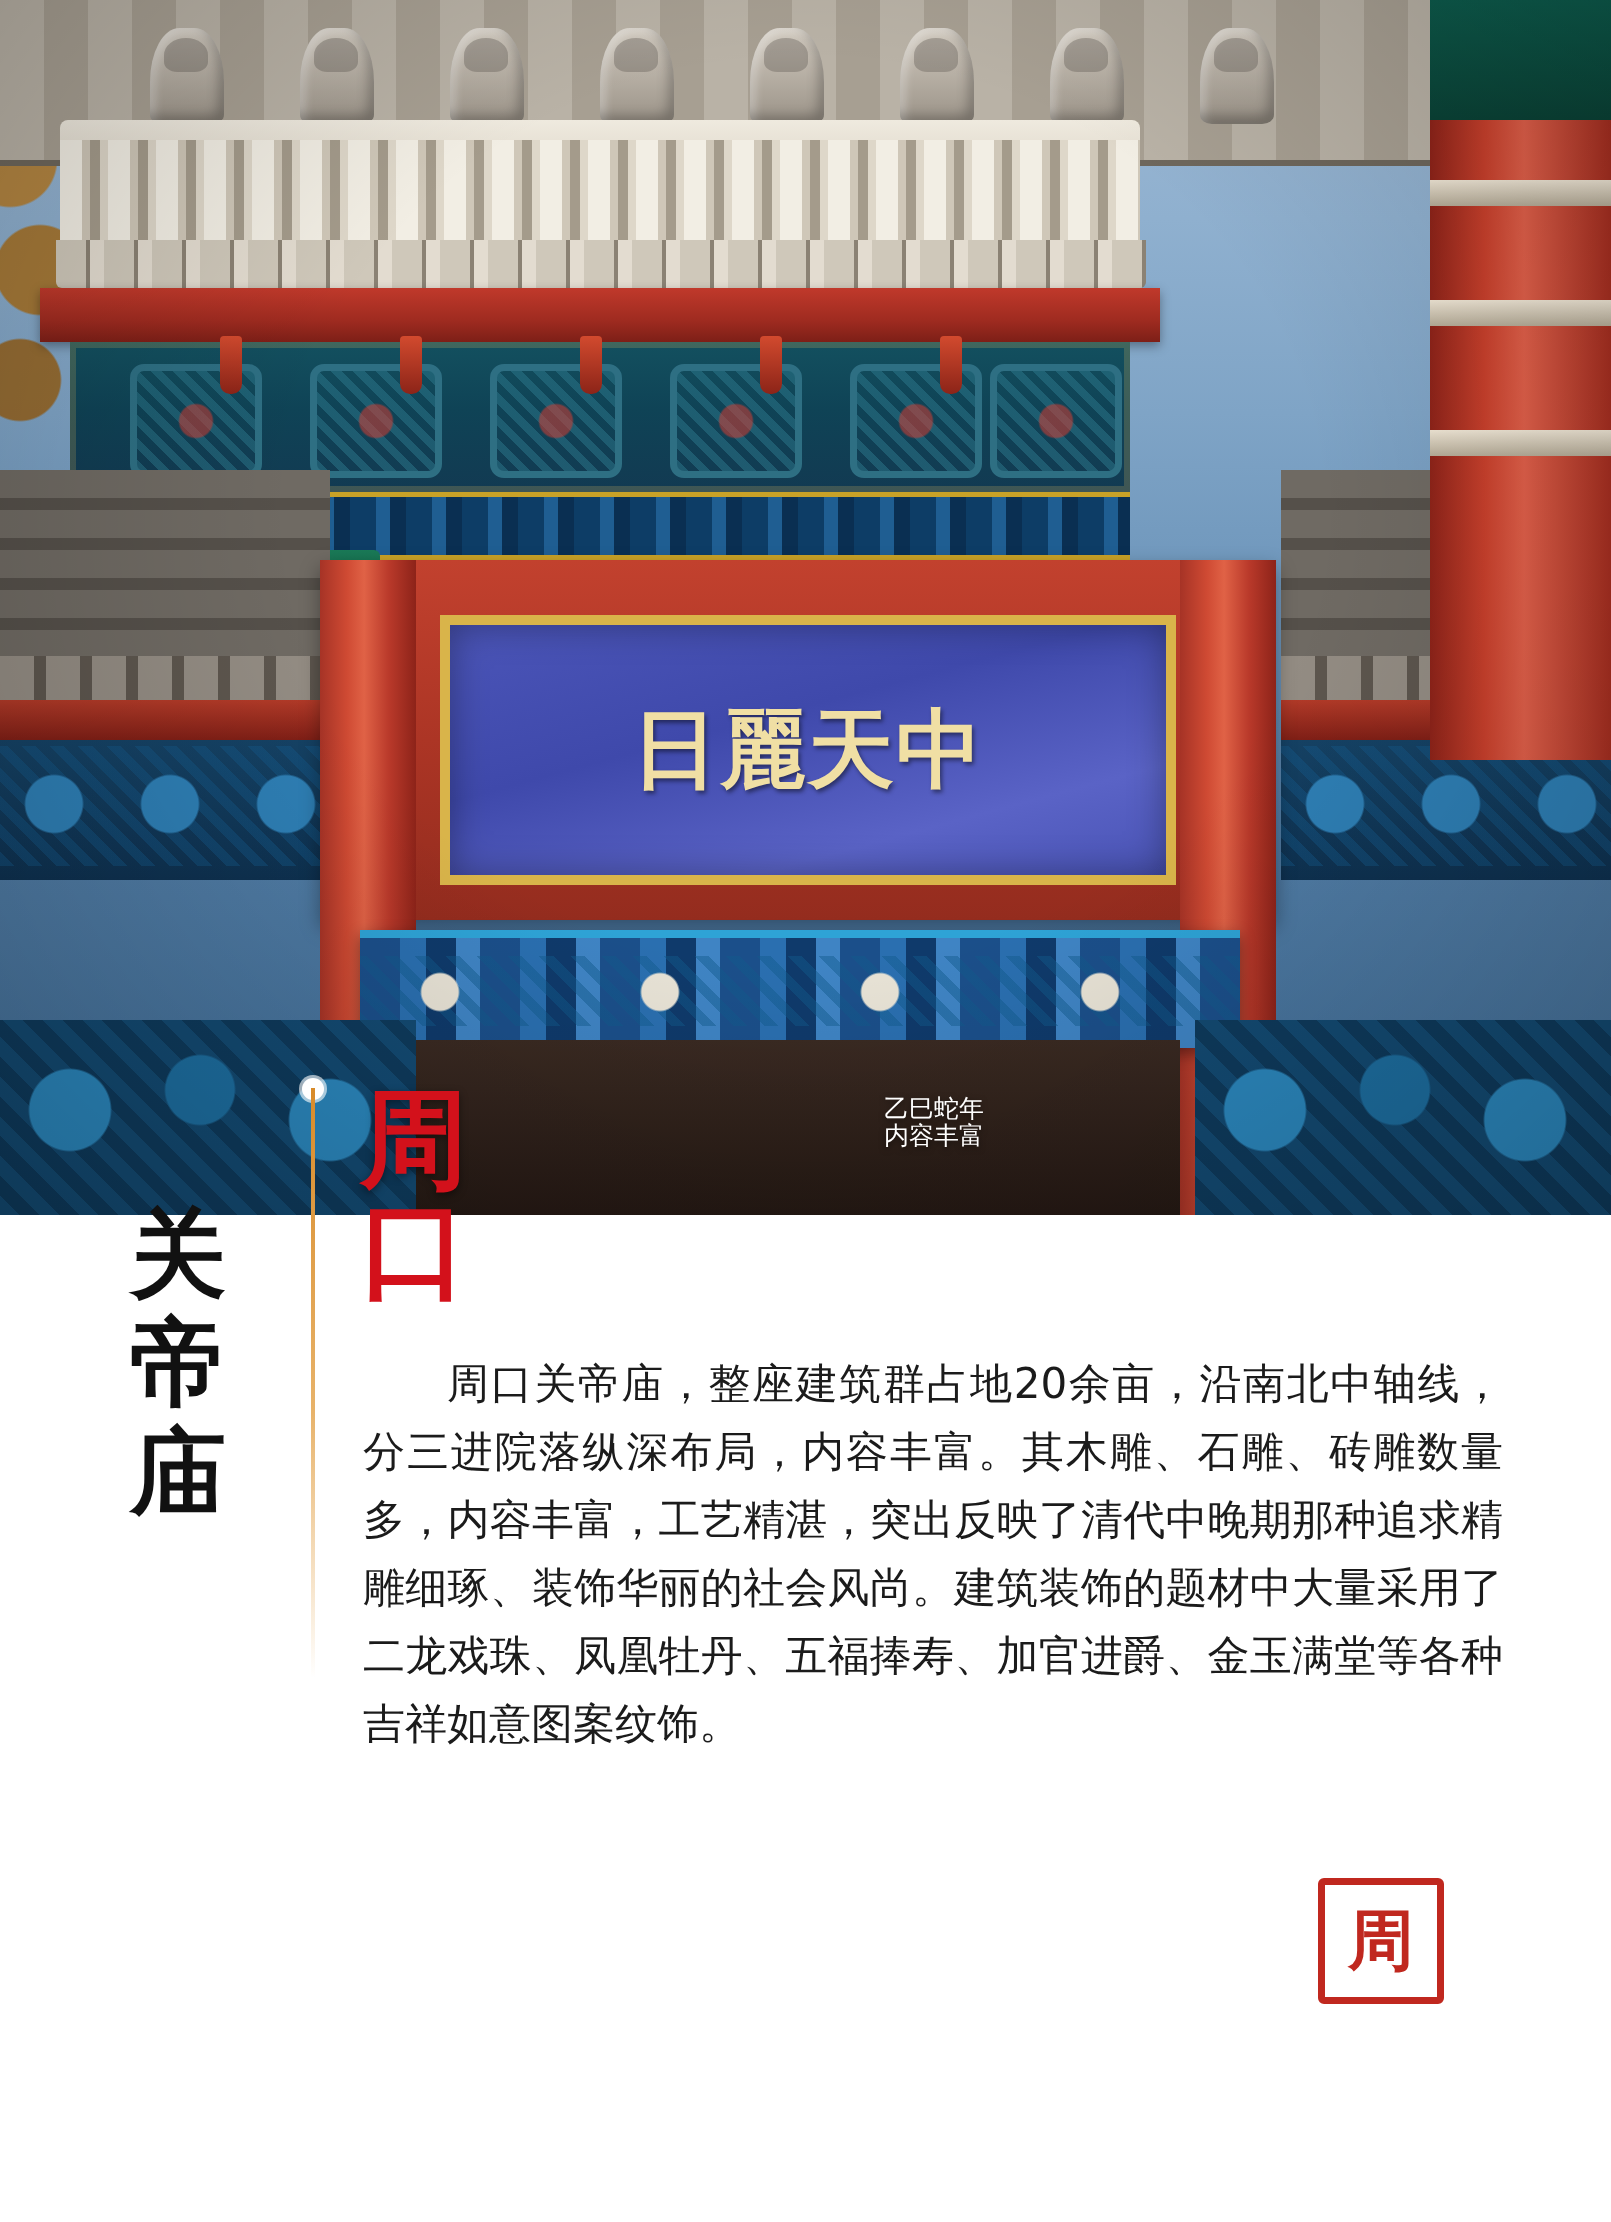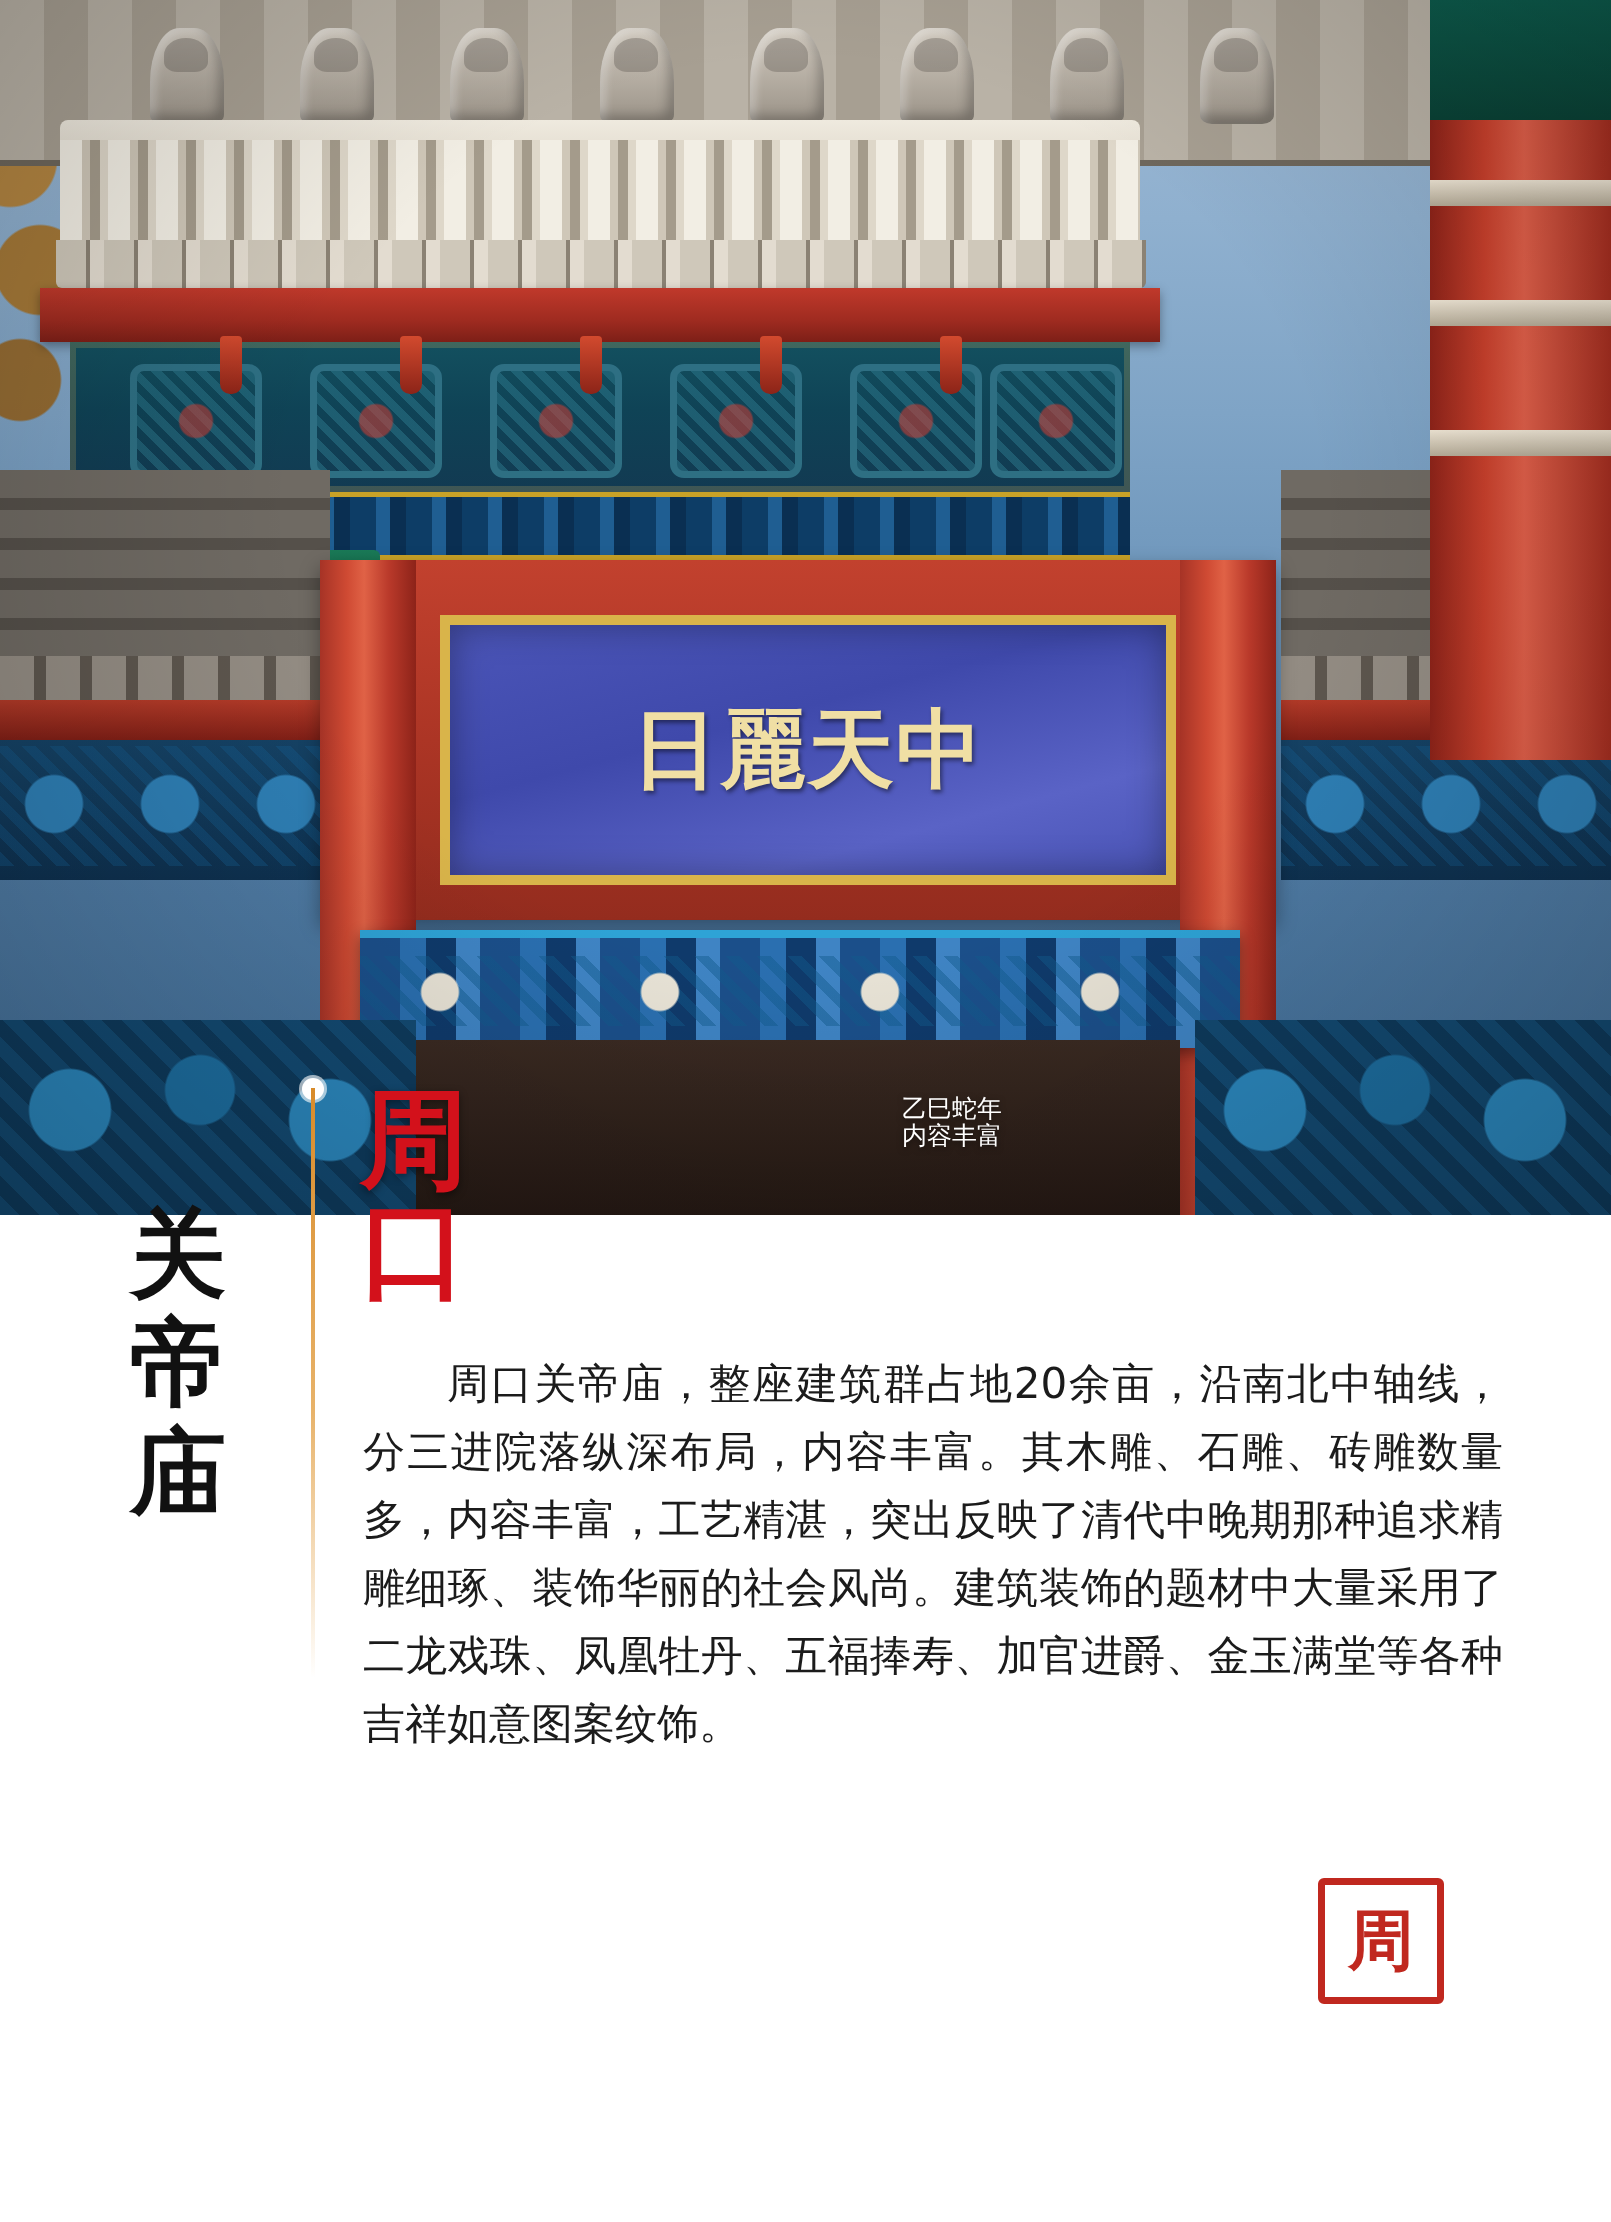--- a/index.html
+++ b/index.html
@@ -310,21 +310,21 @@
     text-shadow: 0 2px 6px rgba(0,0,0,.55);
   }
   .date-main {
     font-size: 62px;
     font-weight: 700;
     line-height: 1;
     letter-spacing: 1px;
     white-space: nowrap;
   }
   .date-lunar {
-    margin-left: 22px;
+    margin-left: 4px;
     font-size: 25px;
     line-height: 1.08;
     text-align: center;
     white-space: nowrap;
   }
 
   
   .divider-line {
     position: absolute;
     left: 311px; top: 1088px;

